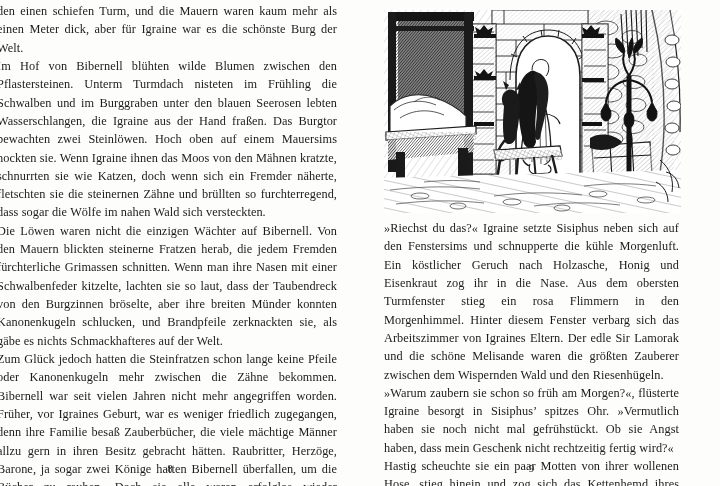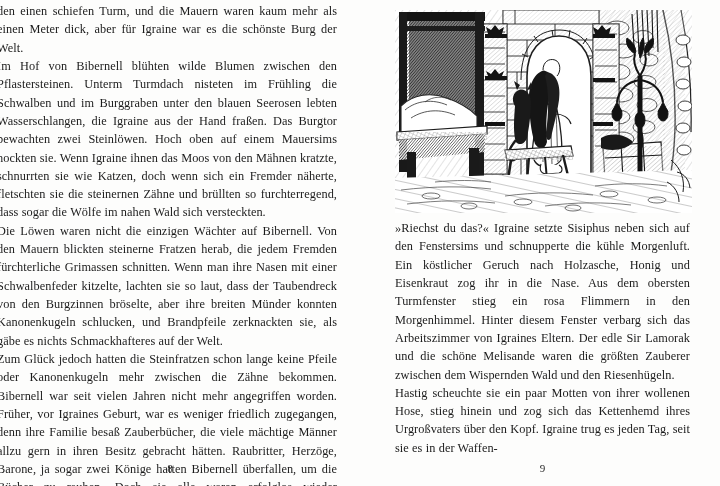--- a/index.html
+++ b/index.html
@@ -17,21 +17,21 @@
     color: #1b1b1b;
   }
 
   
   .page-half {
     position: absolute;
     top: 0;
     height: 486px;
   }
   #page-left  { left: 0;   width: 360px; }
-  #page-right { left: 352px; width: 360px; }
+  #page-right { left: 341px; width: 360px; }
 
   
   .textblock {
     position: absolute;
     font-size: 12.3px;
     line-height: 18.32px;
     text-align: justify;
     text-justify: inter-word;
     letter-spacing: 0.005em;
     word-spacing: 0.01em;
@@ -400,19 +400,20 @@
             </g>
           </g>
 
           <rect x="0" y="0" width="297" height="203" fill="#ffffff" opacity="0.04"></rect>
         </g>
       </svg>
     </div>
 
     <div class="textblock" id="right-text">
       <p>»Riechst du das?« Igraine setzte Sisiphus neben sich auf den Fenstersims und schnupperte die kühle Morgenluft. Ein köstlicher Geruch nach Holzasche, Honig und Eisenkraut zog ihr in die Nase. Aus dem obersten Turmfenster stieg ein rosa Flimmern in den Morgenhimmel. Hinter diesem Fenster verbarg sich das Arbeitszimmer von Igraines Eltern. Der edle Sir Lamorak und die schöne Melisande waren die größten Zauberer zwischen dem Wispernden Wald und den Riesenhügeln.</p>
+      <p>»Warum zaubern sie schon so früh am Morgen?«, flüsterte Igraine besorgt in Sisiphus’ spitzes Ohr. »Vermutlich haben sie noch nicht mal gefrühstückt. Ob sie Angst haben, dass mein Geschenk nicht rechtzeitig fertig wird?«</p>
       <p>Hastig scheuchte sie ein paar Motten von ihrer wollenen Hose, stieg hinein und zog sich das Kettenhemd ihres Urgroßvaters über den Kopf. Igraine trug es jeden Tag, seit sie es in der Waffen-</p>
     </div>
 
     <div class="folio" id="folio-right">9</div>
   </div>
 
 </div>
 
 </body></html>

